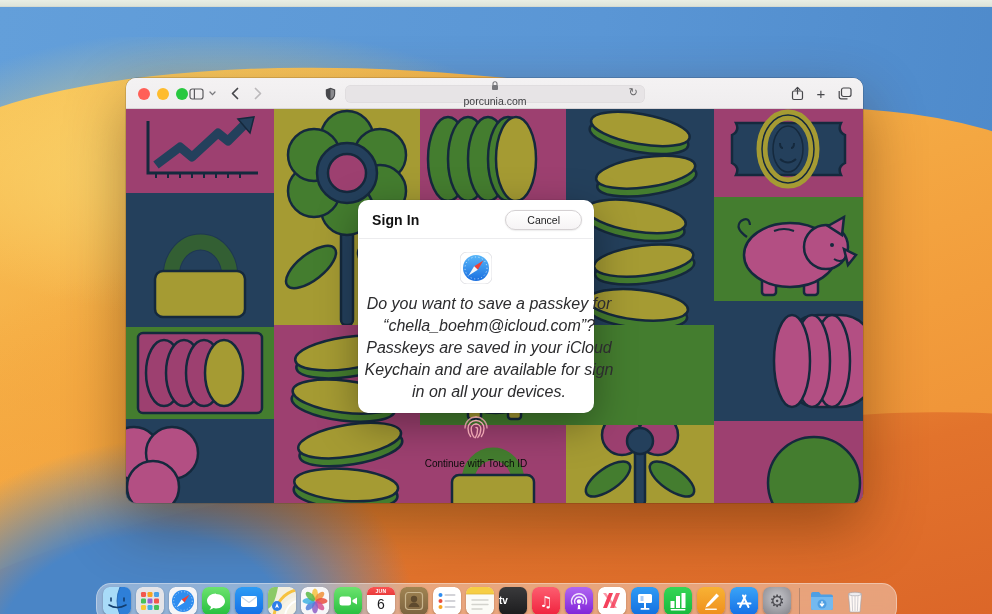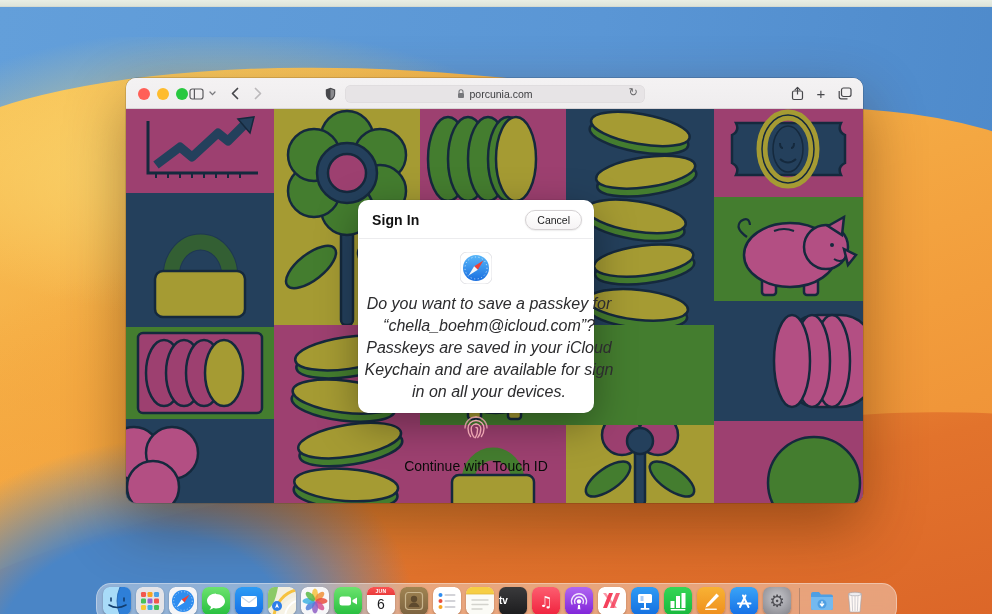--- a/index.html
+++ b/index.html
@@ -30,42 +30,42 @@
     box-shadow:0 24px 60px rgba(70,30,0,.45), 0 0 0 .5px rgba(0,0,0,.25); z-index:10; background:#f2f0f1; }
   .toolbar { position:relative; height:31px; background:linear-gradient(#f4f2f3,#efedee);
     border-bottom:1px solid #d7d3d5; border-radius:10px 10px 0 0; }
   .tl { position:absolute; top:10px; width:12px; height:12px; border-radius:50%; }
   .tl.close { left:12px; background:#ff5f57; }
   .tl.min   { left:31px; background:#febc2e; }
   .tl.zoomb { left:50px; background:#28c840; }
   .tb-ic { position:absolute; top:0; height:31px; display:flex; align-items:center; justify-content:center; cursor:default; }
   .urlfield { position:absolute; left:219px; top:7px; width:300px; height:18px; background:#e7e4e6;
     border-radius:6px; box-shadow:inset 0 0 0 .5px rgba(0,0,0,.06); display:flex; align-items:center; justify-content:center; }
-  .urltext { font-size:10.5px; color:#3d3d40; display:flex; align-items:center; gap:4px; }
+  .urltext { font-size:10.5px; color:#3d3d40; display:flex; align-items:center; gap:4px;flex-direction:column; }
   .reload { position:absolute; right:7px; top:1px; font-size:11px; color:#636366; }
 
   
   .page-art { position:absolute; left:0; top:31px; width:737px; height:394px; background:#24405c;
     border-radius:0 0 10px 10px; overflow:hidden; }
   .tile { position:absolute; overflow:hidden; }
   .tile svg { display:block; width:100%; height:100%; }
 
   
   .dialog { position:absolute; left:358px; top:200px; width:236px; height:213px; background:#ffffff;
     border-radius:10px; box-shadow:0 12px 40px rgba(0,0,0,.35), 0 0 0 .5px rgba(0,0,0,.1); z-index:20; }
   .dlg-head { position:relative; padding:10px 12px 8px 14px; display:flex; align-items:center; justify-content:space-between; }
   .dlg-title { font-size:14px; font-weight:bold; color:#111; letter-spacing:.1px; }
   .cancel-btn { font-size:10.5px; color:#1c1c1e; background:linear-gradient(#ffffff,#f6f4f5);
-    border:.5px solid #d5d1d3; border-radius:12px; padding:3px 11px; box-shadow:0 .5px 1.5px rgba(0,0,0,.12); cursor:default; }
+    border:.5px solid #d5d1d3; border-radius:12px; padding:3px 21px; box-shadow:0 .5px 1.5px rgba(0,0,0,.12); cursor:default; }
   .dlg-sep { height:1px; background:#ececee; margin:0 1px; }
   .dlg-body { text-align:center; }
   .safari-ic { margin:13px auto 9px auto; width:32px; height:32px; }
   .dlg-msg { width:262px; margin:0 auto; font-size:16px; line-height:1.38; color:#2c2c2e;font-style:italic; }
   .fp { margin:9px auto 4px auto; width:30px; height:30px; }
-  .touchid-label { font-size:14px; color:#0a0a0a; margin-top:16px; }
+  .touchid-label { font-size:10px; color:#0a0a0a; margin-top:16px; }
   .other-options { font-size:10.5px; color:#2f7cf6; margin-top:7px; cursor:default; }
 
   
   .dock { position:absolute; left:96px; top:583px; width:801px; height:40px;
     background:rgba(246,240,238,.42); border:.5px solid rgba(255,255,255,.35); border-radius:15px;
     display:flex; align-items:flex-start; gap:5px; padding:3px 6px 0 6px; z-index:30; backdrop-filter:blur(6px); }
   .dicon { width:28px; height:28px; border-radius:6.5px; position:relative; flex:none;
     box-shadow:0 1px 2px rgba(0,0,0,.28); overflow:hidden; cursor:default; }
   .dicon svg { display:block; width:100%; height:100%; }
   .dicon.noshadow { box-shadow:none; }

